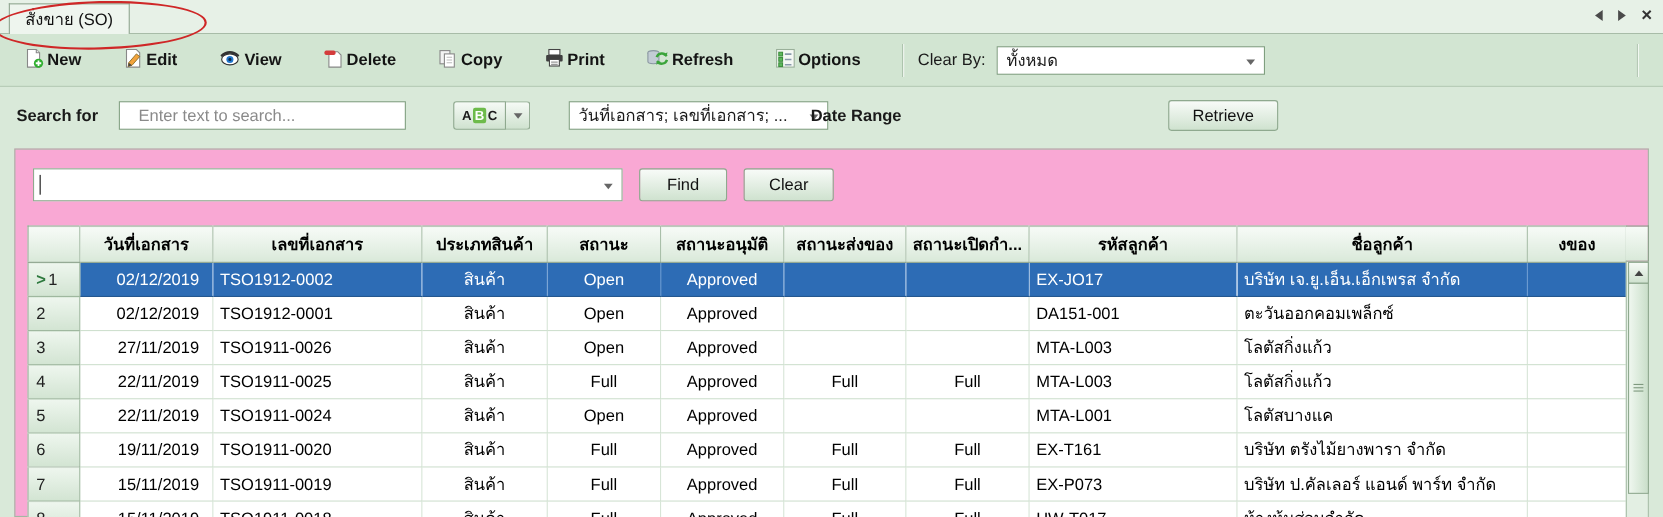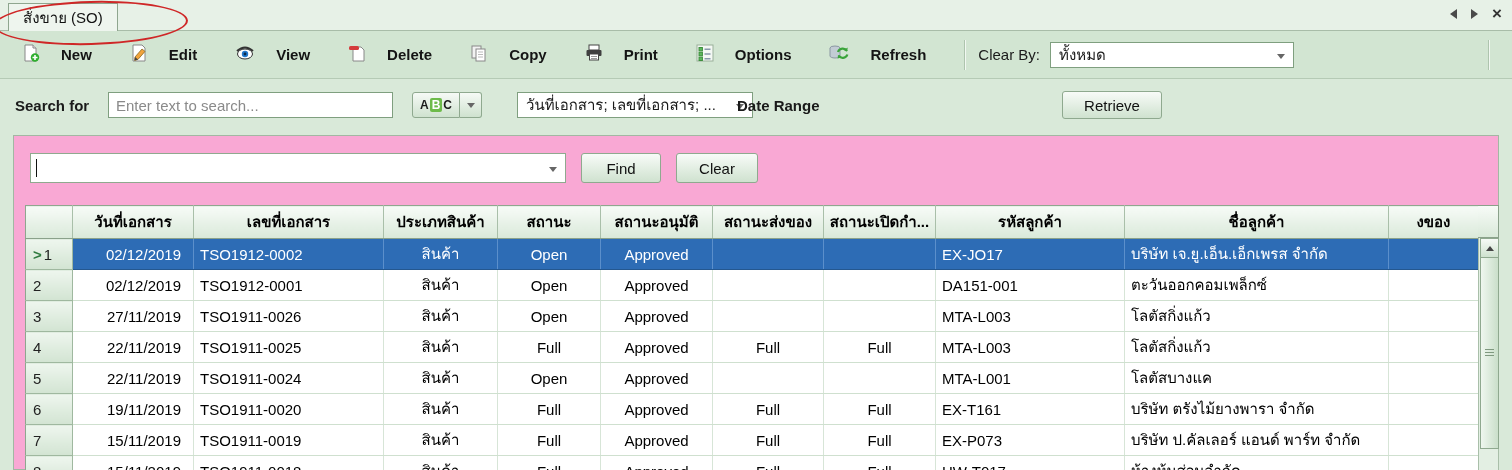--- a/index.html
+++ b/index.html
@@ -21,37 +21,37 @@
     pointer-events:none;z-index:30;}
   .winnav{position:absolute;right:10px;top:7px;display:flex;align-items:center;gap:14px;}
   .tri{width:0;height:0;border-top:5px solid transparent;border-bottom:5px solid transparent;display:inline-block;}
   .tri-left{border-right:7px solid #4a4a4a;}
   .tri-right{border-left:7px solid #4a4a4a;}
   .close-x{font-size:17px;font-weight:bold;color:#333;line-height:14px;}
   
   .toolbar{position:absolute;left:0;top:31px;width:1512px;height:48px;
     background:#d2e5d2;border-bottom:1px solid #b5cab5;
     display:flex;align-items:center;padding:0 12px;box-sizing:border-box;}
-  .tbtn{display:flex;align-items:center;gap:21px;padding:6px 10px;margin-right:18px;
+  .tbtn{display:flex;align-items:center;gap:3px;padding:6px 10px;margin-right:18px;
     border-radius:3px;cursor:default;font-weight:600;font-size:15px;color:#141414;}
   .tsep{width:1px;height:30px;background:#f2f8f2;border-left:1px solid #aec4ae;margin:0 10px;}
   .viewby-label{font-size:15px;margin:0 10px 0 2px;}
   .select-box{background:#fff;border:1px solid #7f9f7f;height:26px;display:flex;
     align-items:center;padding:0 8px;box-sizing:border-box;position:relative;font-size:15px;}
   .select-box .arrow-down{position:absolute;right:8px;top:11px;}
   .arrow-down{width:0;height:0;border-left:4px solid transparent;border-right:4px solid transparent;
     border-top:5px solid #666;display:inline-block;}
   .admin-group{margin-left:auto;display:flex;align-items:center;}
   .admin-btn{display:flex;align-items:center;gap:7px;font-weight:600;font-size:15px;padding:6px 10px;}
   
   .searchrow{position:absolute;left:0;top:80px;width:1512px;height:54px;}
   .searchrow .lbl{position:absolute;top:17px;font-weight:bold;font-size:15px;}
   #search-for-label{left:15px;}
-  #search-input{position:absolute;left:108px;top:12px;width:285px;height:26px;
-    border:1px solid #7f9f7f;padding:0 7px;font-size:15px;box-sizing:border-box;
+  #search-input{position:absolute;left:108px;top:12px;width:261px;height:26px;
+    border:1px solid #7f9f7f;padding:0 17px;font-size:15px;box-sizing:border-box;
     font-family:"Liberation Sans","DejaVu Sans",sans-serif;}
   #search-input::placeholder{color:#8a8a8a;}
   .abc-group{position:absolute;left:412px;top:12px;height:26px;display:flex;}
   .abc-btn{width:48px;height:26px;border:1px solid #8fa98f;border-radius:3px 0 0 3px;
     background:linear-gradient(#f6faf6,#cfe2cf);display:flex;align-items:center;justify-content:center;
     font-weight:bold;font-size:12px;gap:1px;box-sizing:border-box;}
   .abc-btn .b{background:#6dbb4a;color:#fff;padding:0 2px;border-radius:2px;}
   .abc-arrow{width:22px;height:26px;border:1px solid #8fa98f;border-left:none;border-radius:0 3px 3px 0;
     background:linear-gradient(#f6faf6,#cfe2cf);display:flex;align-items:center;justify-content:center;box-sizing:border-box;}
   #fields-combo{position:absolute;left:517px;top:12px;width:236px;height:26px;}
@@ -162,39 +162,39 @@
   <div class="tbtn">
     <span><svg width="18" height="18" viewBox="0 0 18 18">
           <rect x="4" y="1" width="10" height="5" fill="#fff" stroke="#444"></rect>
           <rect x="1.5" y="6" width="15" height="6" rx="1" fill="#3f3f3f"></rect>
           <rect x="4.5" y="10" width="9" height="6" fill="#fff" stroke="#444"></rect>
           <path d="M6 12.5h6M6 14.5h6" stroke="#999"></path>
         </svg></span>
     <span>Print</span>
   </div>
   <div class="tbtn">
-    <span><svg width="18" height="18" viewBox="0 0 18 18">
-          <rect x="1" y="1" width="16" height="16" fill="#f4f8f4" stroke="#9ab09a"></rect>
-          <rect x="3" y="3.5" width="3.4" height="3.4" fill="#5cb85c" stroke="#3e8e3e"></rect>
-          <rect x="3" y="8.3" width="3.4" height="3.4" fill="#5cb85c" stroke="#3e8e3e"></rect>
-          <rect x="3" y="13.1" width="3.4" height="3.4" fill="#5cb85c" stroke="#3e8e3e"></rect>
-          <path d="M8.5 5.2h6M8.5 10h6M8.5 14.8h6" stroke="#8899aa" stroke-width="1.4"></path>
-        </svg></span>
-    <span>Options</span>
-  </div>
-  <div class="tbtn">
     <span><svg width="20" height="18" viewBox="0 0 20 18">
           <ellipse cx="6" cy="4" rx="5" ry="2" fill="#c2ccd4" stroke="#8a97a2"></ellipse>
           <path d="M1 4v8c0 1.1 2.2 2 5 2s5-.9 5-2V4" fill="#c2ccd4" stroke="#8a97a2"></path>
           <path d="M9 8a5 5 0 0 1 9-1" fill="none" stroke="#3aa43a" stroke-width="2.2"></path>
           <path d="M18.8 3.6 18 7.4 14.6 6z" fill="#3aa43a"></path>
           <path d="M18.4 10.5a5 5 0 0 1-9 1" fill="none" stroke="#3aa43a" stroke-width="2.2"></path>
           <path d="M8.6 14.8l.8-3.8 3.4 1.4z" fill="#3aa43a"></path>
         </svg></span>
     <span>Refresh</span>
+  </div>
+  <div class="tbtn">
+    <span><svg width="18" height="18" viewBox="0 0 18 18">
+          <rect x="1" y="1" width="16" height="16" fill="#f4f8f4" stroke="#9ab09a"></rect>
+          <rect x="3" y="3.5" width="3.4" height="3.4" fill="#5cb85c" stroke="#3e8e3e"></rect>
+          <rect x="3" y="8.3" width="3.4" height="3.4" fill="#5cb85c" stroke="#3e8e3e"></rect>
+          <rect x="3" y="13.1" width="3.4" height="3.4" fill="#5cb85c" stroke="#3e8e3e"></rect>
+          <path d="M8.5 5.2h6M8.5 10h6M8.5 14.8h6" stroke="#8899aa" stroke-width="1.4"></path>
+        </svg></span>
+    <span>Options</span>
   </div>
   <div class="tsep"></div>
   <span class="viewby-label">Clear By:</span>
   <div class="select-box" style="width:244px;">
     <span>ทั้งหมด</span>
     <span class="arrow-down"></span>
   </div>
   <div class="admin-group">
     <div class="tsep"></div>
   </div>

